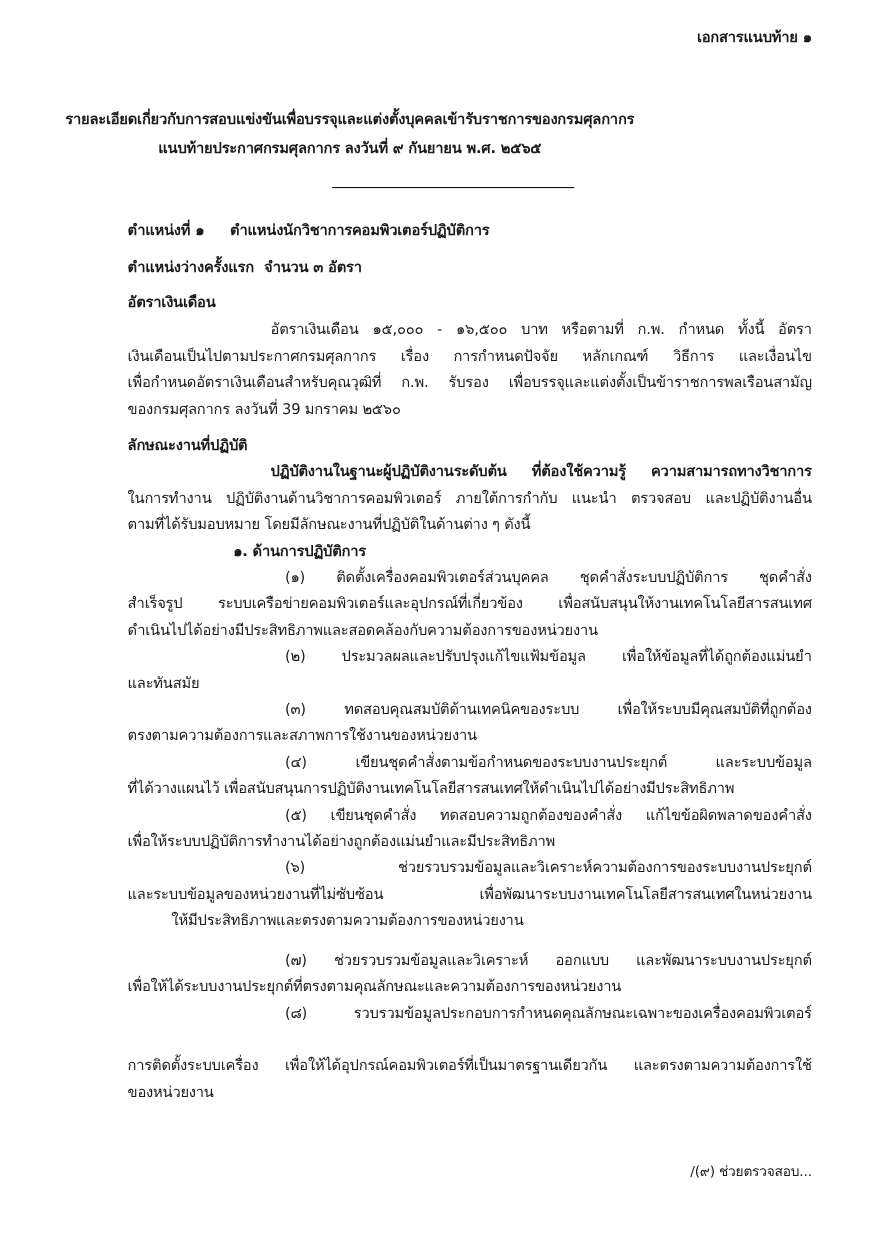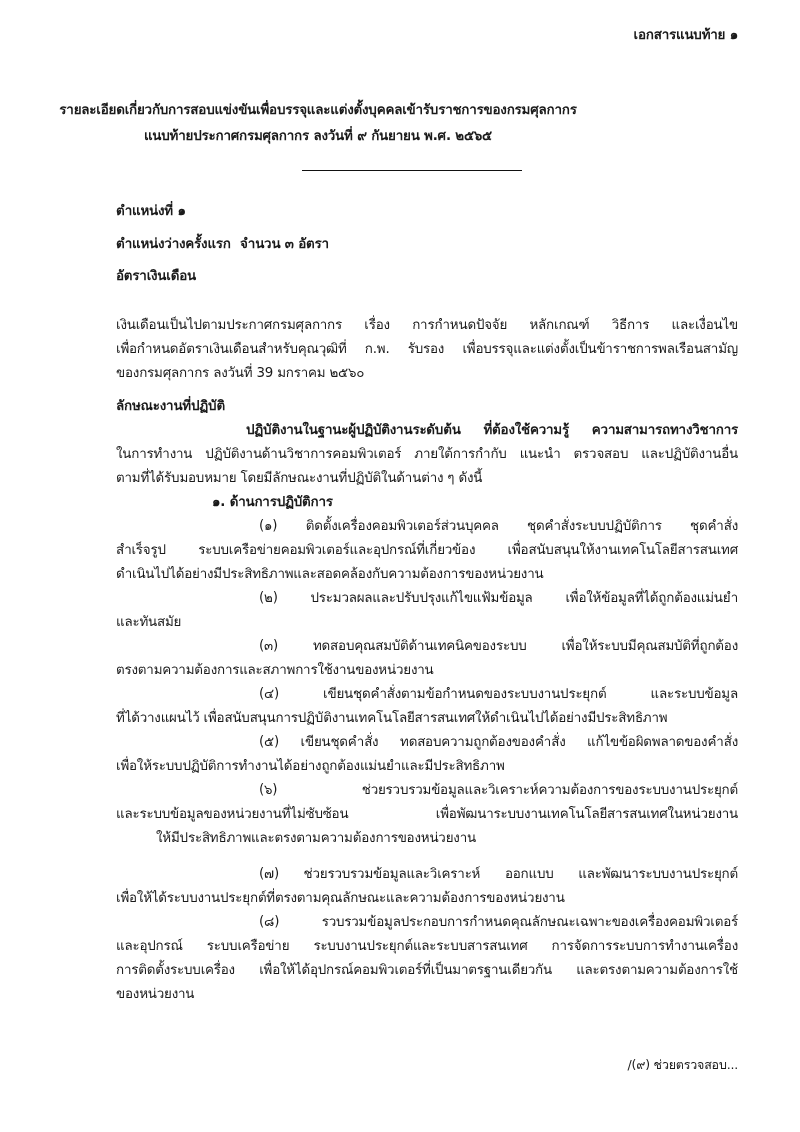--- a/index.html
+++ b/index.html
@@ -16,25 +16,27 @@
 <body>
 
 <div class="page">
   <div class="ln b" style="top:26px; left:560px; width:178px; text-align:right;">เอกสารแนบท้าย ๑</div>
 
   <div class="ln b c" style="top:101px;">รายละเอียดเกี่ยวกับการสอบแข่งขันเพื่อบรรจุและแต่งตั้งบุคคลเข้ารับราชการของกรมศุลกากร</div>
   <div class="ln b c" style="top:127px;">แนบท้ายประกาศกรมศุลกากร ลงวันที่  ๙  กันยายน  พ.ศ.  ๒๕๖๕</div>
   <div class="rule"></div>
 
   <div class="ln b" style="top:202px; left:116px;">ตำแหน่งที่ ๑</div>
+  <div class="ln b" style="top:202px; left:209px;">ตำแหน่งนักวิชาการคอมพิวเตอร์ปฏิบัติการ</div>
 
   <div class="ln b" style="top:235px; left:116px;">ตำแหน่งว่างครั้งแรก</div>
   <div class="ln b" style="top:235px; left:240px;">จำนวน ๓ อัตรา</div>
 
   <div class="ln b" style="top:267px; left:116px;">อัตราเงินเดือน</div>
+  <div class="ln" style="top:292px; left:246px; width:492px; text-align:justify; text-align-last:justify;">อัตราเงินเดือน ๑๕,๐๐๐ - ๑๖,๕๐๐ บาท หรือตามที่ ก.พ. กำหนด ทั้งนี้ อัตรา</div>
   <div class="ln just" style="top:316px;">เงินเดือนเป็นไปตามประกาศกรมศุลกากร เรื่อง การกำหนดปัจจัย หลักเกณฑ์ วิธีการ และเงื่อนไข</div>
   <div class="ln just" style="top:340px;">เพื่อกำหนดอัตราเงินเดือนสำหรับคุณวุฒิที่ ก.พ. รับรอง เพื่อบรรจุและแต่งตั้งเป็นข้าราชการพลเรือนสามัญ</div>
   <div class="ln" style="top:364px; left:116px;">ของกรมศุลกากร ลงวันที่ 39 มกราคม ๒๕๖๐</div>
 
   <div class="ln b" style="top:397px; left:116px;">ลักษณะงานที่ปฏิบัติ</div>
   <div class="ln" style="top:421px; left:246px; width:492px; text-align:justify; text-align-last:justify;font-weight:bold;">ปฏิบัติงานในฐานะผู้ปฏิบัติงานระดับต้น ที่ต้องใช้ความรู้ ความสามารถทางวิชาการ</div>
   <div class="ln just" style="top:445px;">ในการทำงาน ปฏิบัติงานด้านวิชาการคอมพิวเตอร์ ภายใต้การกำกับ แนะนำ ตรวจสอบ และปฏิบัติงานอื่น</div>
   <div class="ln" style="top:469px; left:116px;">ตามที่ได้รับมอบหมาย โดยมีลักษณะงานที่ปฏิบัติในด้านต่าง ๆ ดังนี้</div>
 
   <div class="ln b" style="top:493px; left:212px;">๑. ด้านการปฏิบัติการ</div>
@@ -56,18 +58,17 @@
   <div class="ln" style="top:757px; left:116px;">เพื่อให้ระบบปฏิบัติการทำงานได้อย่างถูกต้องแม่นยำและมีประสิทธิภาพ</div>
 
   <div class="ln" style="top:781px; left:259px; width:479px; text-align:justify; text-align-last:justify;">(๖)  ช่วยรวบรวมข้อมูลและวิเคราะห์ความต้องการของระบบงานประยุกต์</div>
   <div class="ln just" style="top:805px;">และระบบข้อมูลของหน่วยงานที่ไม่ซับซ้อน เพื่อพัฒนาระบบงานเทคโนโลยีสารสนเทศในหน่วยงาน</div>
   <div class="ln" style="top:829px; left:116px;margin-left:40px;">ให้มีประสิทธิภาพและตรงตามความต้องการของหน่วยงาน</div>
 
   <div class="ln" style="top:865px; left:259px; width:479px; text-align:justify; text-align-last:justify;">(๗)  ช่วยรวบรวมข้อมูลและวิเคราะห์ ออกแบบ และพัฒนาระบบงานประยุกต์</div>
   <div class="ln" style="top:889px; left:116px;">เพื่อให้ได้ระบบงานประยุกต์ที่ตรงตามคุณลักษณะและความต้องการของหน่วยงาน</div>
 
   <div class="ln" style="top:913px; left:259px; width:479px; text-align:justify; text-align-last:justify;">(๘)  รวบรวมข้อมูลประกอบการกำหนดคุณลักษณะเฉพาะของเครื่องคอมพิวเตอร์</div>
-  <div class="ln just" style="top:937px;">และอุปกรณ์ ระบบเครือข่าย ระบบงานประยุกต์และระบบสารสนเทศ การจัดการระบบการทำงานเครื่อง</div>
   <div class="ln just" style="top:961px;">การติดตั้งระบบเครื่อง เพื่อให้ได้อุปกรณ์คอมพิวเตอร์ที่เป็นมาตรฐานเดียวกัน และตรงตามความต้องการใช้</div>
   <div class="ln" style="top:985px; left:116px;">ของหน่วยงาน</div>
 
   <div class="ln" style="top:1020px; left:560px; width:178px; text-align:right; font-size:12.5px;margin-top:36px;">/(๙) ช่วยตรวจสอบ...</div>
 </div>
 
 </body></html>

